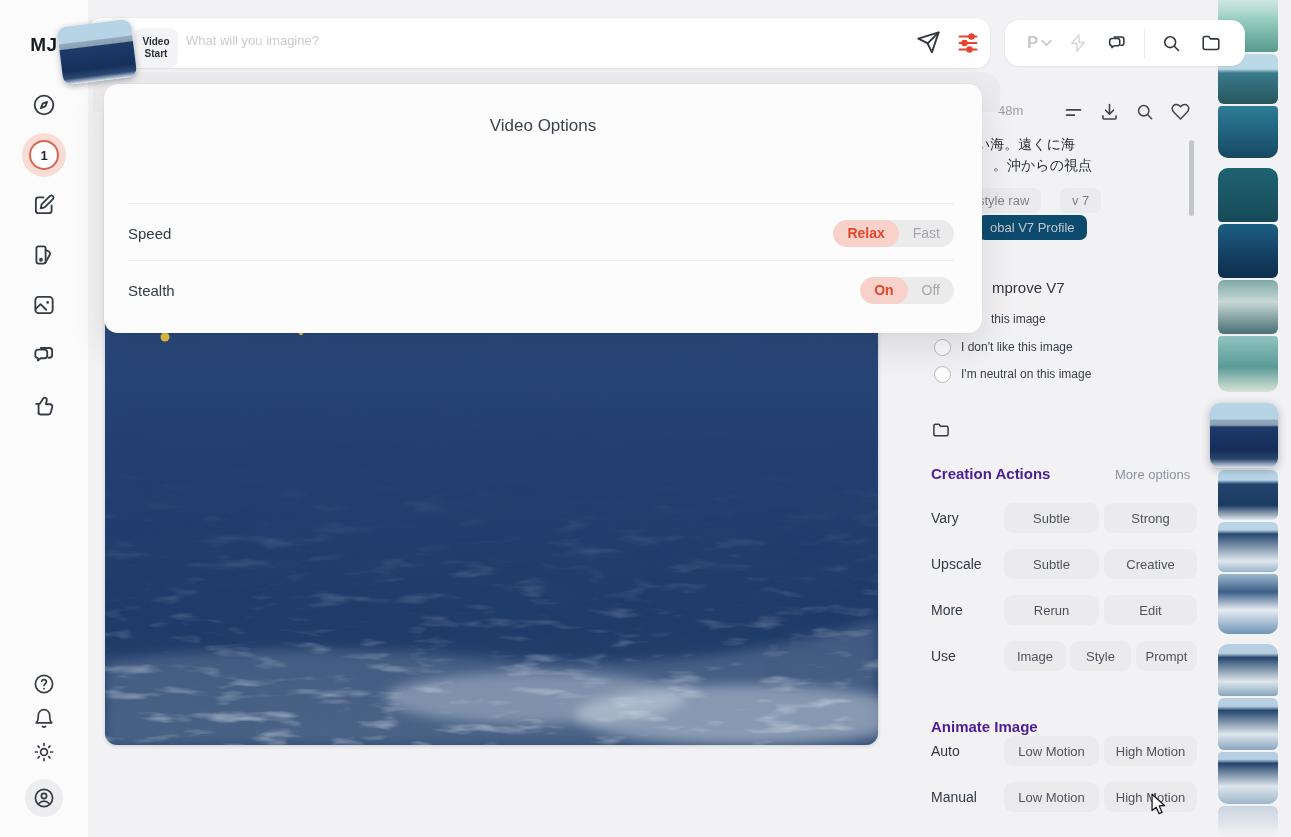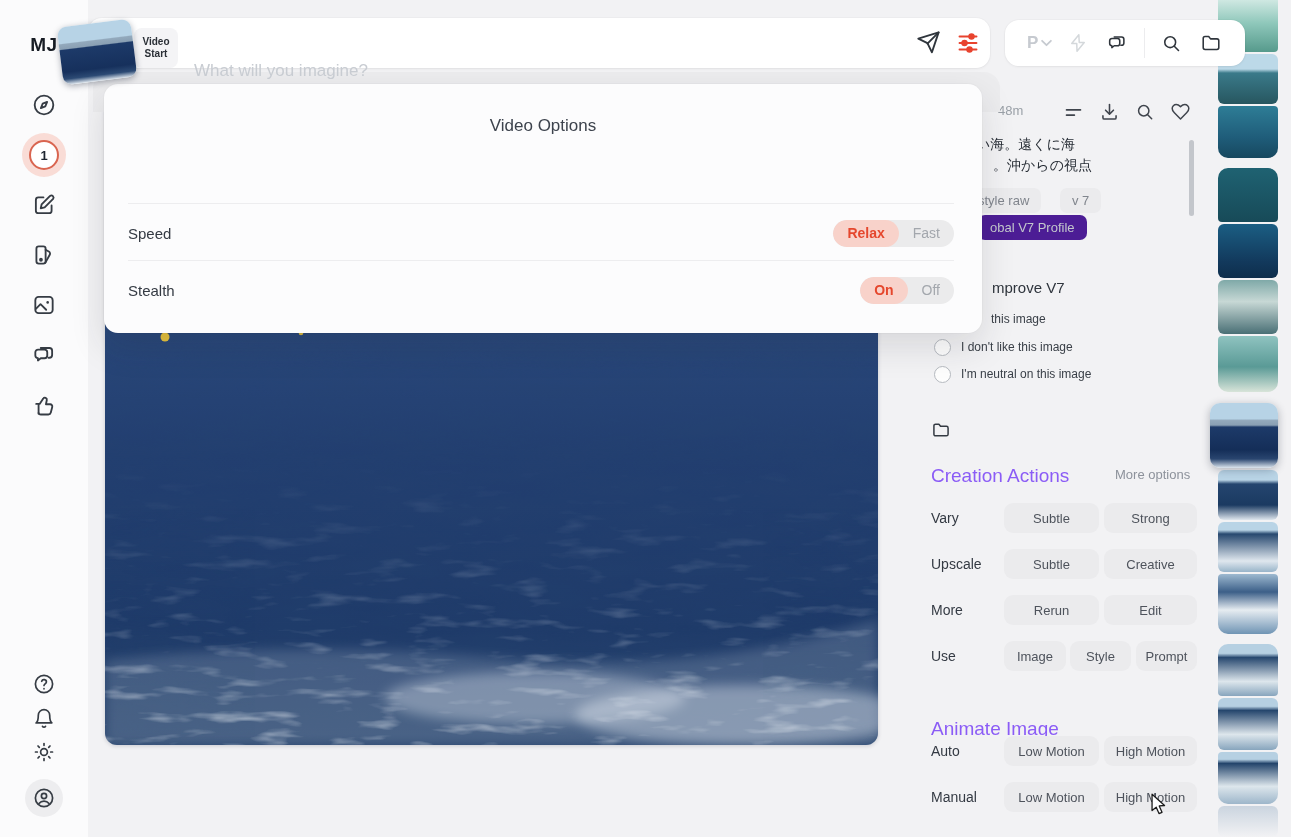--- a/index.html
+++ b/index.html
@@ -13,21 +13,21 @@
   .sidebar{left:0;top:0;width:88px;height:837px;background:#fbfbfc;z-index:4;}
   .side-item{position:absolute;left:50%;transform:translateX(-50%);display:flex;align-items:center;justify-content:center;}
   .logo{font-size:19px;font-weight:600;color:#171c24;letter-spacing:.5px;}
   .badge-outer{width:44px;height:44px;border-radius:50%;background:#f9dcd6;display:flex;align-items:center;justify-content:center;}
   .badge-inner{width:26px;height:26px;border-radius:50%;background:#fff;border:2px solid #d96550;display:flex;align-items:center;justify-content:center;font-size:13px;font-weight:600;color:#1d2530;}
   .profile-circ{width:38px;height:38px;border-radius:50%;background:#ededef;display:flex;align-items:center;justify-content:center;}
 
   
   .prompt-bar{left:88px;top:18px;width:902px;height:50px;background:#ffffff;border-radius:14px;z-index:30;
               box-shadow:0 0 0 1px rgba(0,0,0,0.02),0 1px 3px rgba(0,0,0,0.05);}
-  .prompt-placeholder{left:194px;top:33px;font-size:17px;color:#c8ccd2;z-index:32;margin-top:28px;}
+  .prompt-placeholder{left:186px;top:33px;font-size:13px;color:#c8ccd2;z-index:32;}
   .chip-label{left:134px;top:28px;width:44px;height:40px;background:#f4f4f6;border-radius:8px;z-index:31;
               display:flex;flex-direction:column;align-items:center;justify-content:center;font-size:10px;font-weight:700;color:#2a2f36;line-height:12px;}
   .video-thumb{left:60px;top:23px;width:74px;height:58px;border-radius:9px;z-index:33;transform:rotate(-7deg);
                box-shadow:0 2px 6px rgba(20,30,50,.35);
                background:linear-gradient(180deg,#b7d3e6 0%,#b7d3e6 28%,#93a9bc 30%,#8aa0b4 38%,#1d3a69 40%,#16305c 78%,#2c4a74 90%,#dfe7ee 100%);}
   .tools-pill{left:1005px;top:20px;width:240px;height:46px;background:#ffffff;border-radius:14px;z-index:5;
               box-shadow:0 0 0 1px rgba(0,0,0,0.02),0 1px 3px rgba(0,0,0,0.05);display:flex;align-items:center;}
   .tools-pill .divider{width:1px;height:30px;background:#ececee;margin:0 2px;}
   .p-initial{font-size:17px;font-weight:600;color:#c6cad0;}
 
@@ -45,22 +45,22 @@
 
   
   .main-image{left:105px;top:100px;width:773px;height:645px;border-radius:12px;overflow:hidden;z-index:2;
               box-shadow:0 1px 4px rgba(20,30,50,.18);}
 
   
   .meta-time{font-size:13px;color:#9aa0a7;}
   .jp{font-size:14px;color:#262c34;z-index:3;}
   .tag{position:absolute;height:25px;background:#ebebed;border-radius:7px;display:flex;align-items:center;
        font-size:13px;color:#80858d;padding:0 12px;z-index:3;}
-  .tag.dim{background:#4c1d95;color:#c3c7cd;}
-  .sect-title{font-size:19px;font-weight:400;color:#8b5cf6;}
+  .tag.dim{background:#0c4a6e;color:#c3c7cd;}
+  .sect-title{font-size:15px;font-weight:700;color:#4c1d95;}
   .improve-h{font-size:15px;font-weight:400;color:#2f353d;}
   .radio{width:17px;height:17px;border-radius:50%;border:1.5px solid #b6bac0;background:#fdfdfd;box-sizing:border-box;}
   .radio-lab{font-size:12px;color:#3a4048;}
   .rowlab{font-size:14px;color:#343a43;}
   .morelink{font-size:13px;color:#8d929b;}
   .gbtn{position:absolute;height:30px;background:#ebebed;border-radius:9px;display:flex;align-items:center;justify-content:center;
         font-size:13px;color:#4e535c;z-index:3;}
   .scrollthumb{left:1189px;top:140px;width:5px;height:76px;background:#c3c6cb;border-radius:3px;z-index:3;}
 
   

